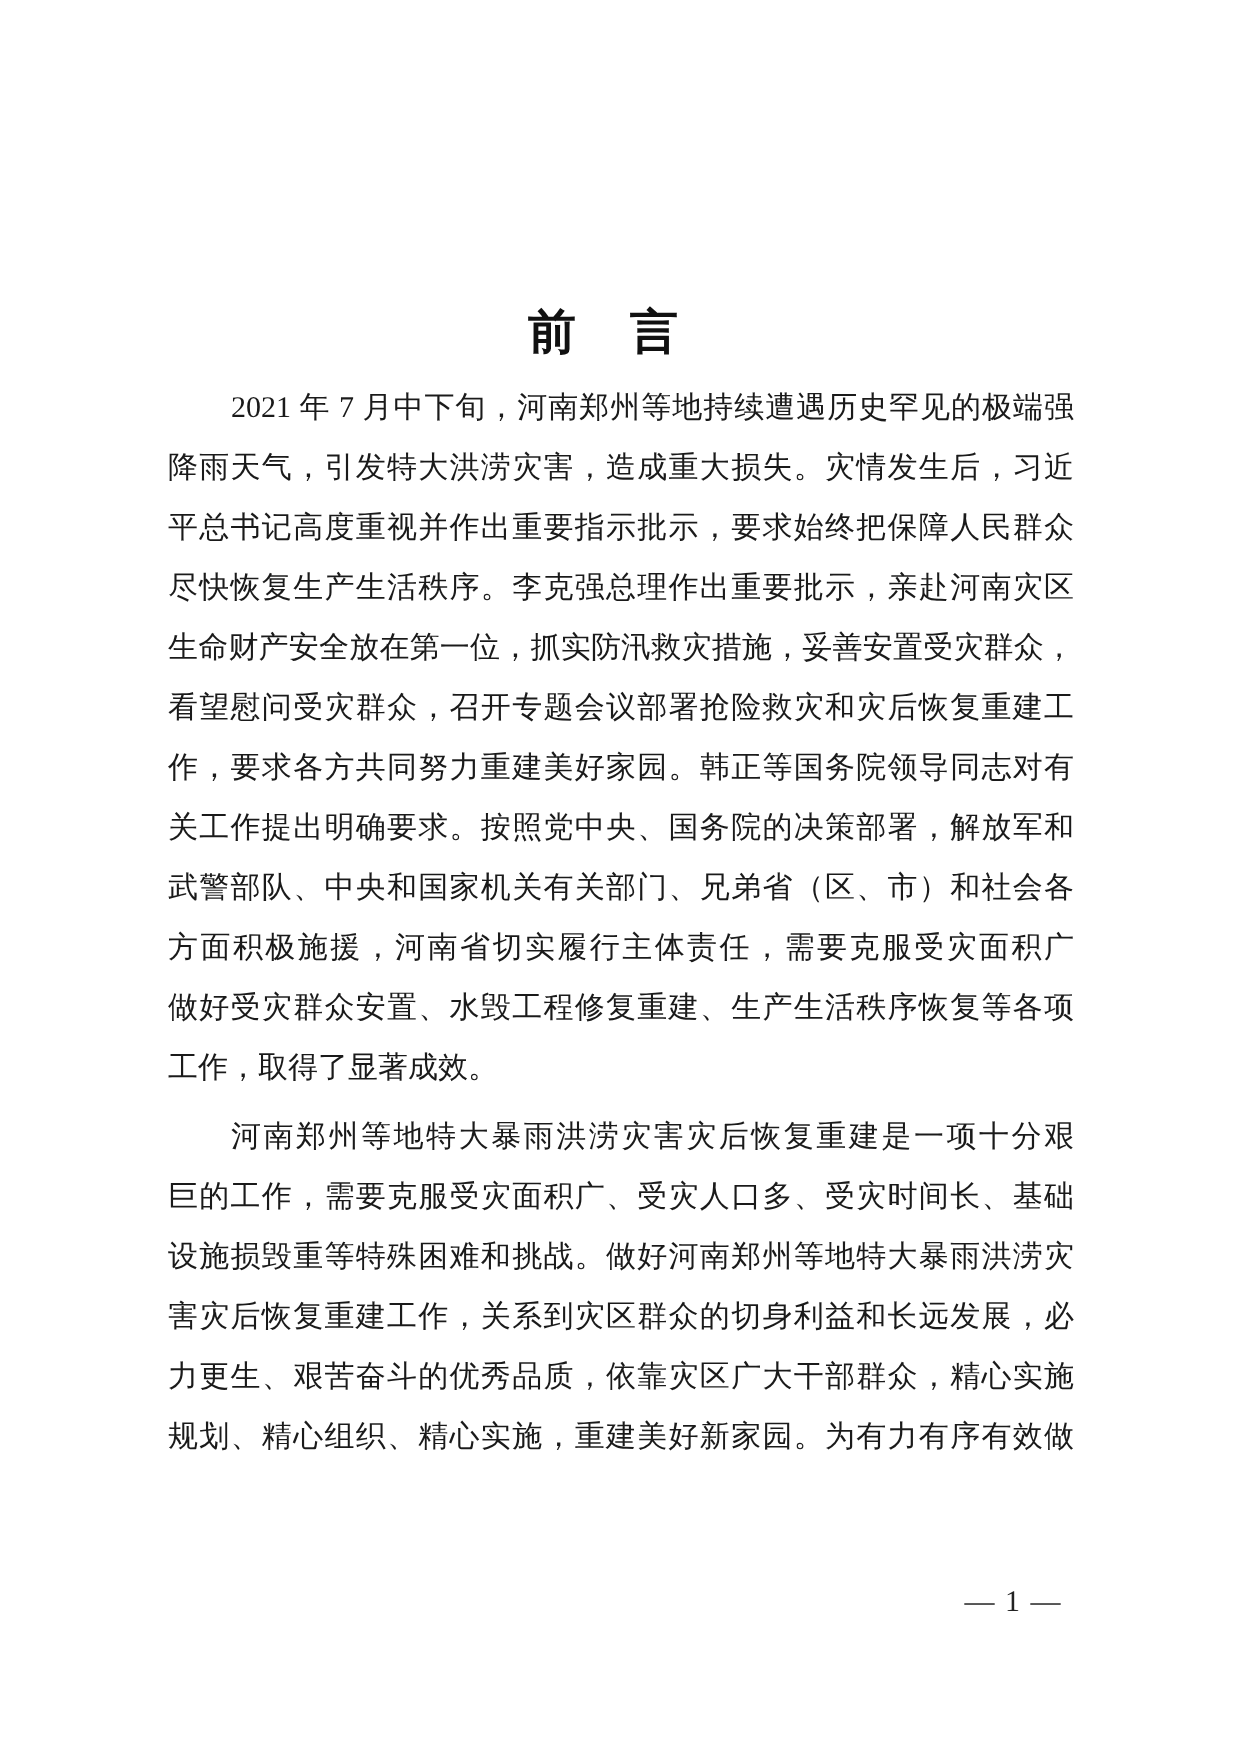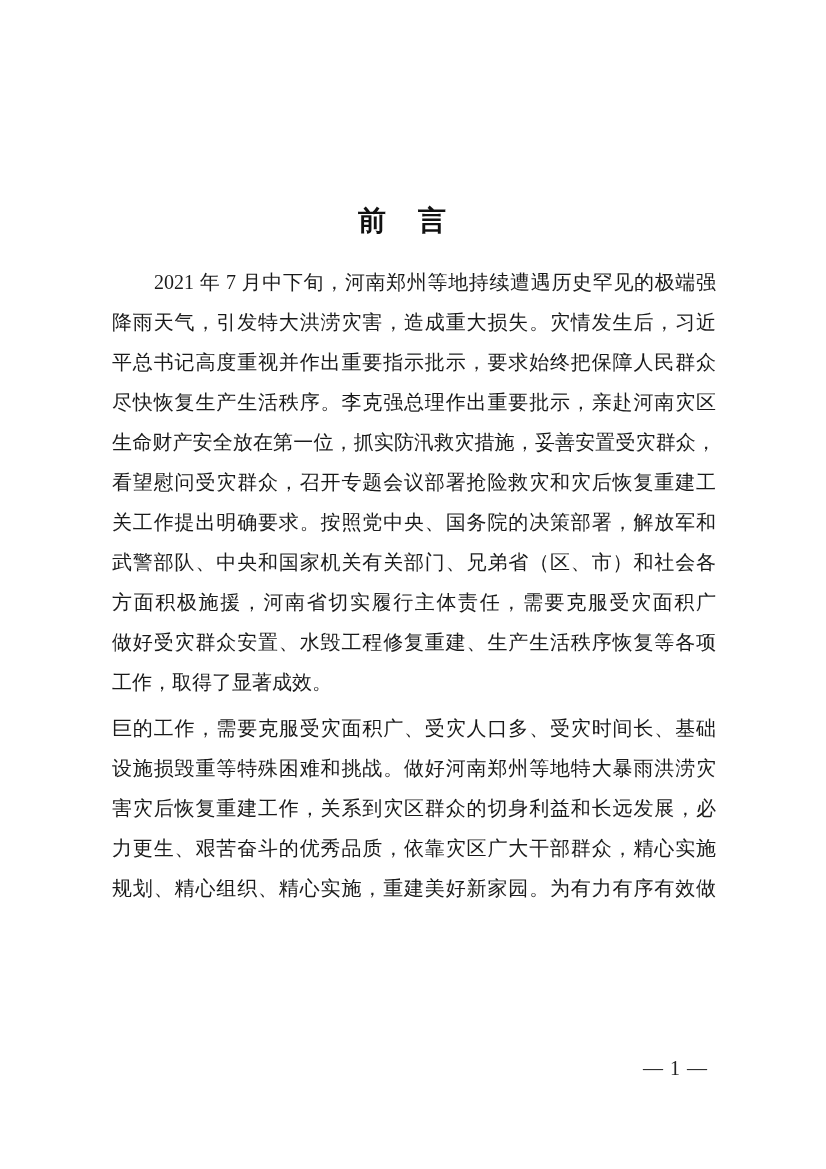--- a/index.html
+++ b/index.html
@@ -16,29 +16,29 @@
     font-family: "Liberation Serif", "DejaVu Serif", serif;
     color: #1a1a1a;
   }
   .doc-title {
     position: absolute;
     top: 200px;
     left: 0;
     width: 806px; 
     margin: 0;
     text-align: center;
-    font-size: 28px;
+    font-size: 32px;
     line-height: 42px;
     font-weight: 700;
     letter-spacing: 2px;
     color: #111111;
   }
   .doc-body {
     position: absolute;
-    top: 262px;
+    top: 252px;
     left: 112px;
     width: 604px;
     font-size: 20px;
     line-height: 40px;
   }
   .paragraph { margin: 0; }
   .paragraph + .paragraph { margin-top: 6px; }
   .ln {
     text-align: justify;
     text-align-last: justify;
@@ -70,28 +70,30 @@
 
   <div class="doc-body">
 
     <div class="paragraph">
       <div class="ln indent">2021 年 7 月中下旬，河南郑州等地持续遭遇历史罕见的极端强</div>
       <div class="ln">降雨天气，引发特大洪涝灾害，造成重大损失。灾情发生后，习近</div>
       <div class="ln">平总书记高度重视并作出重要指示批示，要求始终把保障人民群众</div>
       <div class="ln">尽快恢复生产生活秩序。李克强总理作出重要批示，亲赴河南灾区</div>
       <div class="ln">生命财产安全放在第一位，抓实防汛救灾措施，妥善安置受灾群众，</div>
       <div class="ln">看望慰问受灾群众，召开专题会议部署抢险救灾和灾后恢复重建工</div>
+      <div class="ln">作，要求各方共同努力重建美好家园。韩正等国务院领导同志对有</div>
       <div class="ln">关工作提出明确要求。按照党中央、国务院的决策部署，解放军和</div>
       <div class="ln">武警部队、中央和国家机关有关部门、兄弟省（区、市）和社会各</div>
       <div class="ln">方面积极施援，河南省切实履行主体责任，需要克服受灾面积广</div>
       <div class="ln">做好受灾群众安置、水毁工程修复重建、生产生活秩序恢复等各项</div>
       <div class="ln plain">工作，取得了显著成效。</div>
     </div>
 
     <div class="paragraph">
+      <div class="ln indent">河南郑州等地特大暴雨洪涝灾害灾后恢复重建是一项十分艰</div>
       <div class="ln">巨的工作，需要克服受灾面积广、受灾人口多、受灾时间长、基础</div>
       <div class="ln">设施损毁重等特殊困难和挑战。做好河南郑州等地特大暴雨洪涝灾</div>
       <div class="ln">害灾后恢复重建工作，关系到灾区群众的切身利益和长远发展，必</div>
       <div class="ln">力更生、艰苦奋斗的优秀品质，依靠灾区广大干部群众，精心实施</div>
       <div class="ln">规划、精心组织、精心实施，重建美好新家园。为有力有序有效做</div>
     </div>
 
   </div>
 
   <div class="page-number">— 1 —</div>

